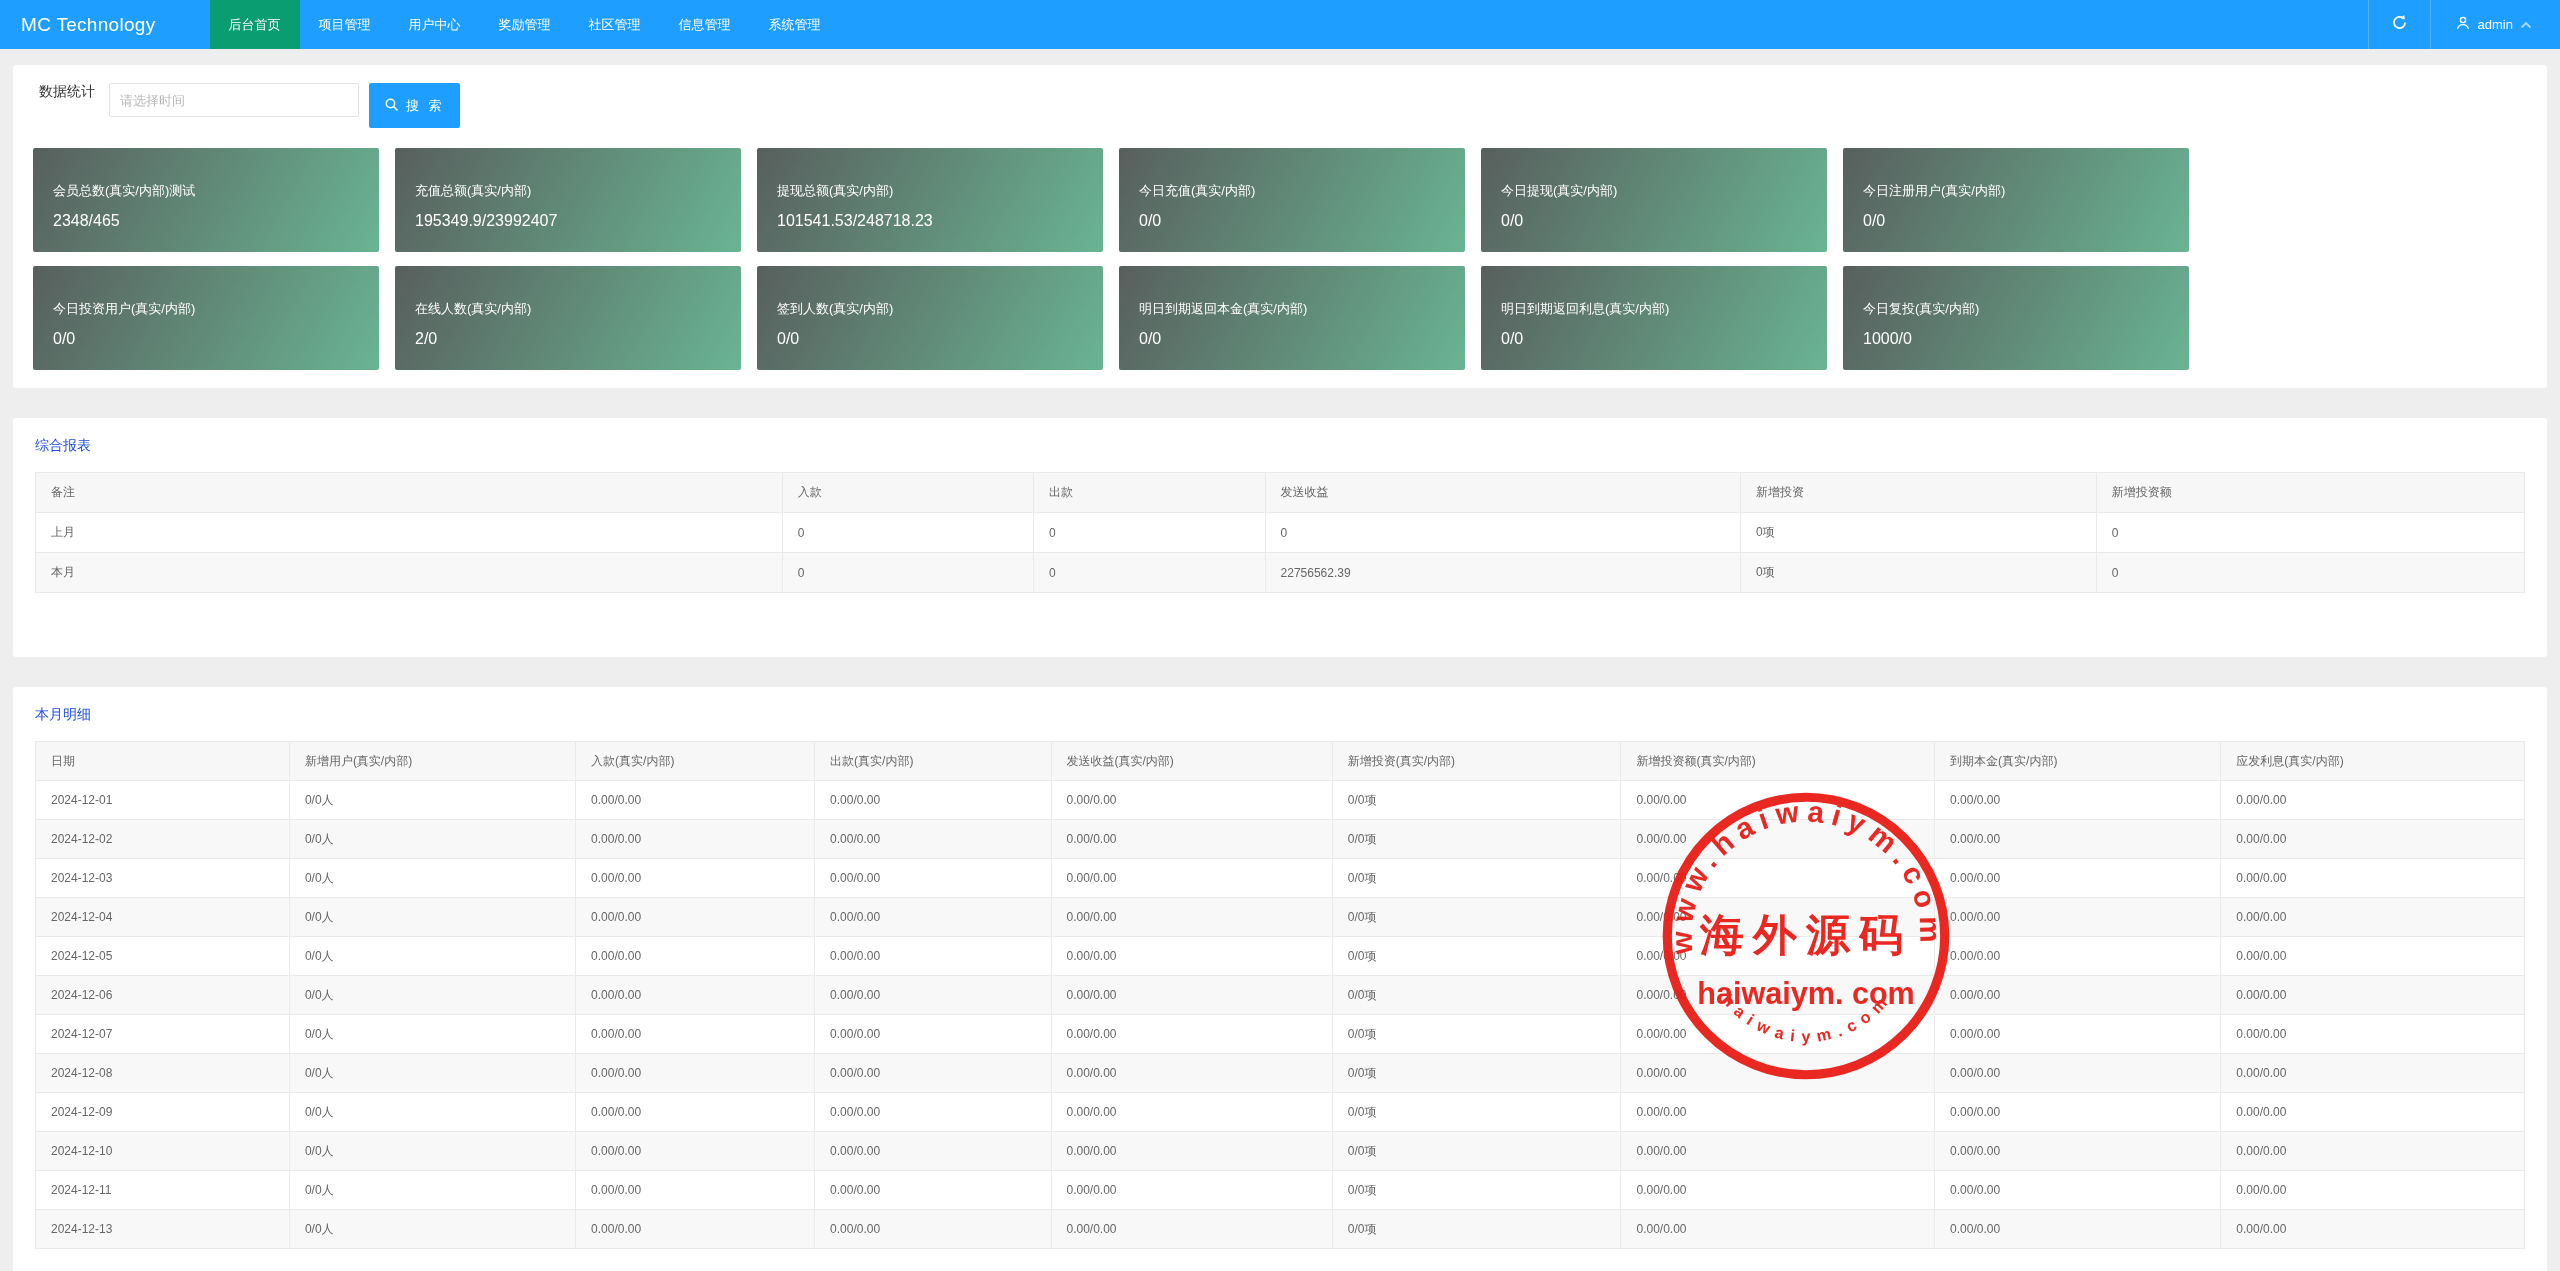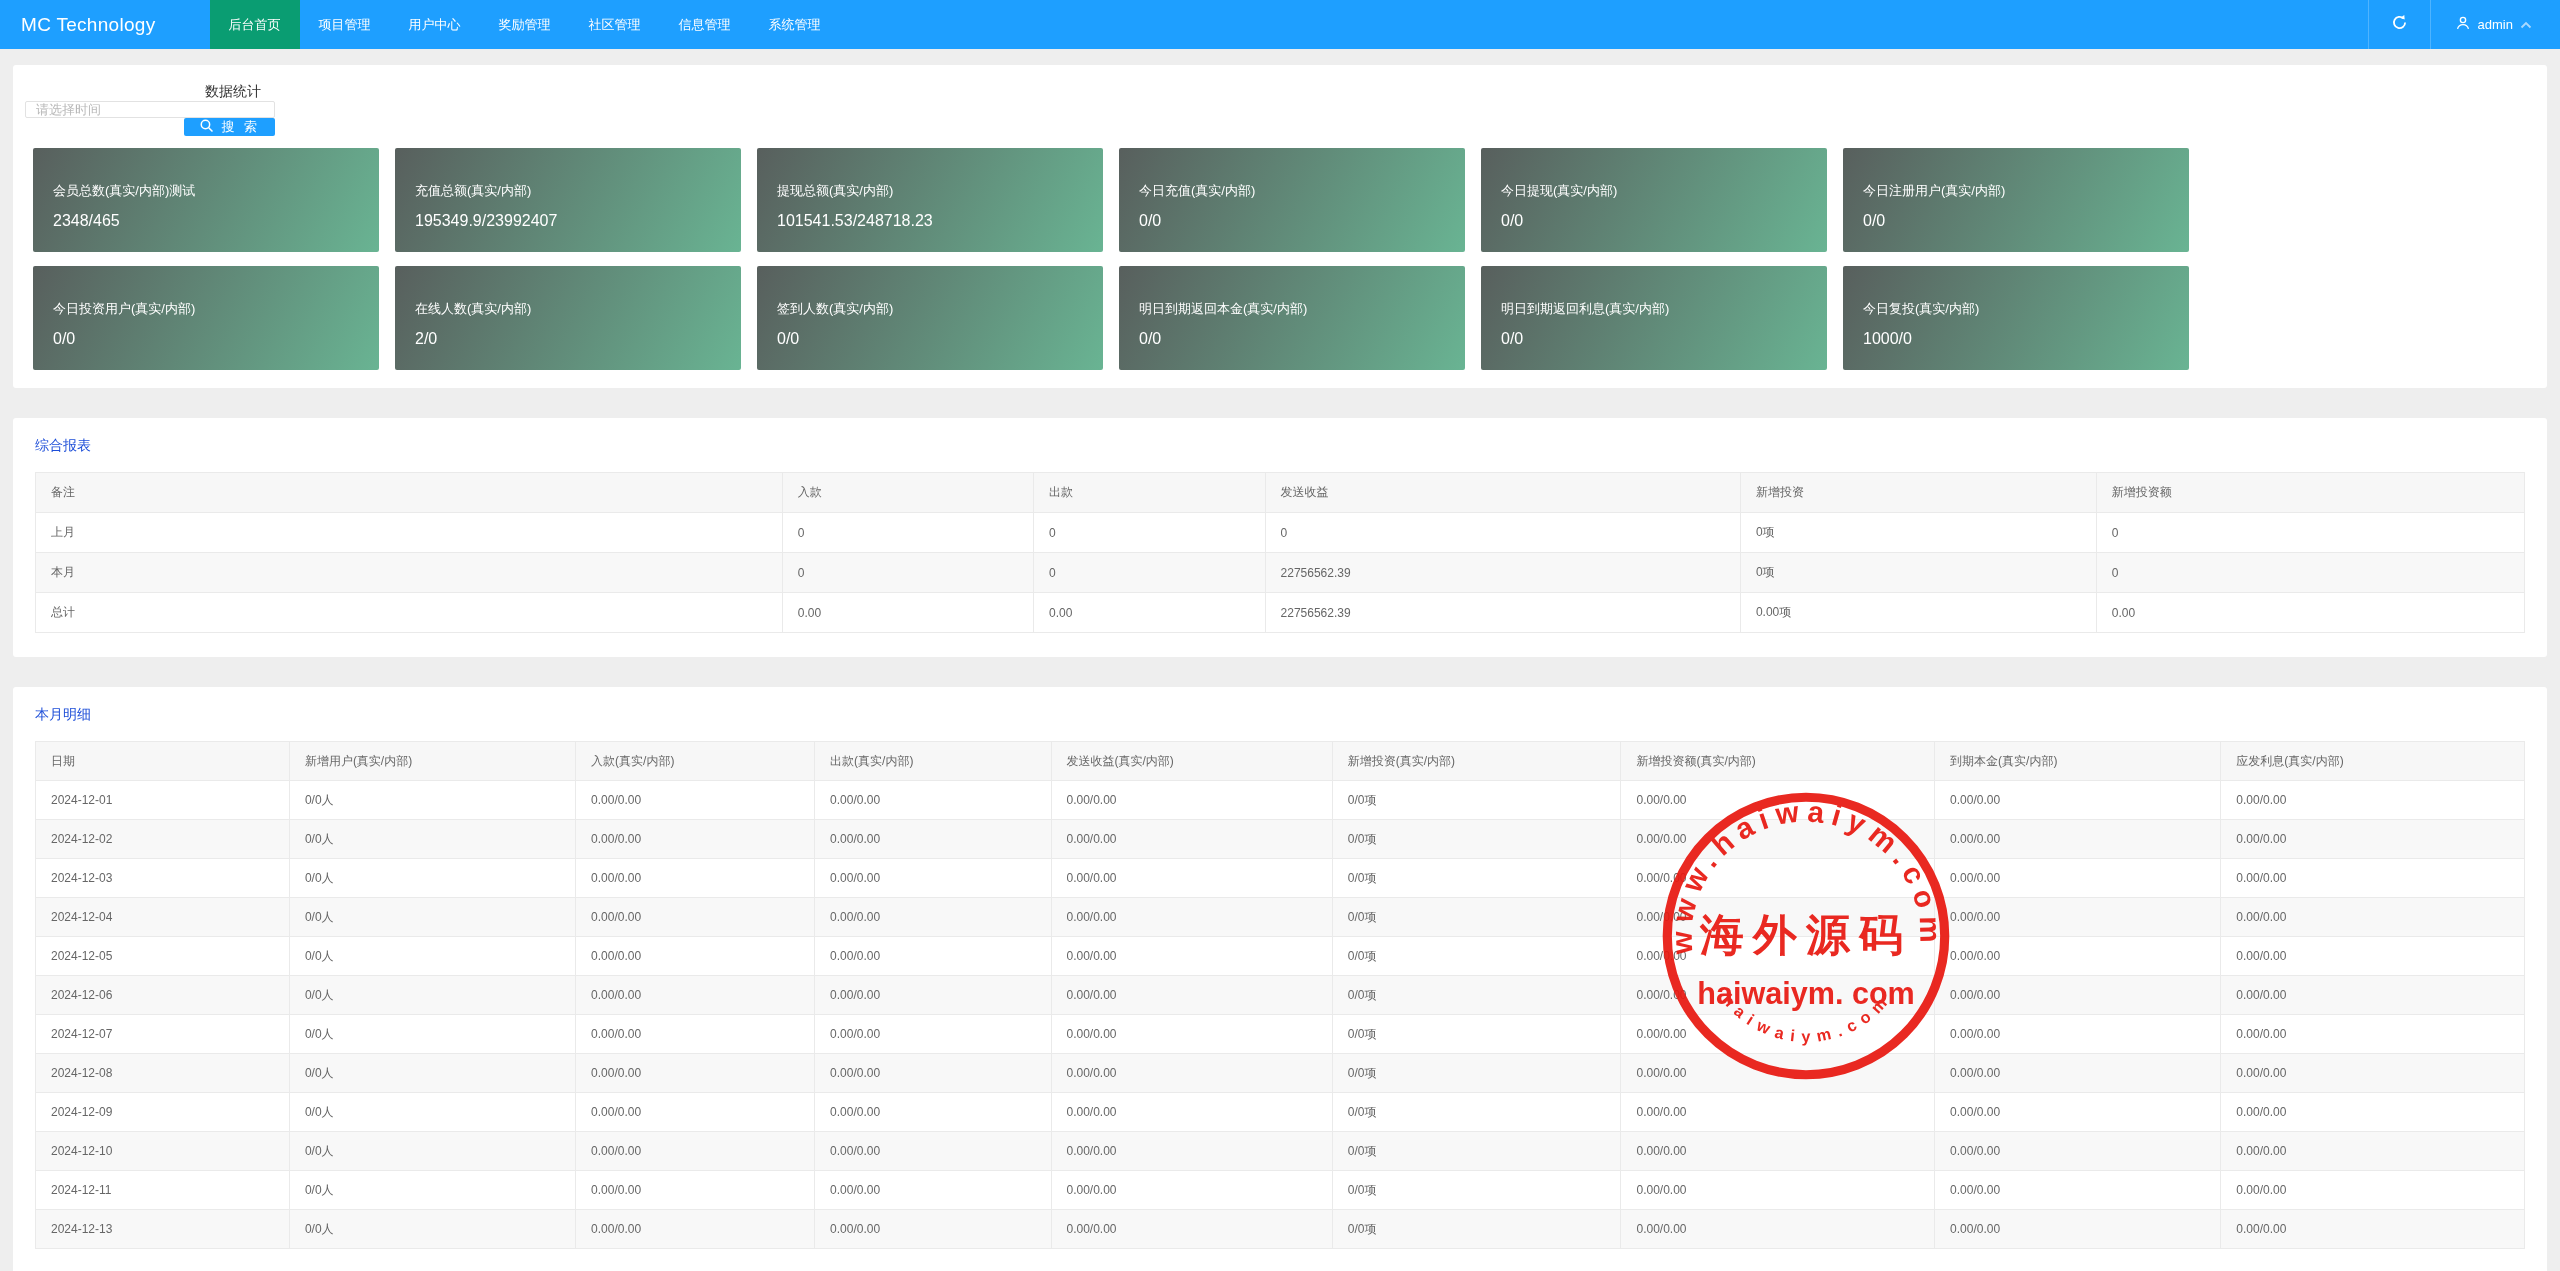--- a/index.html
+++ b/index.html
@@ -19,21 +19,21 @@
   .nav-refresh { width:62px; display:flex; align-items:center; justify-content:center;
     border-left:1px solid rgba(255,255,255,.22); cursor:pointer; }
   .nav-user { display:flex; align-items:center; gap:7px; padding:0 28px 0 24px;
     border-left:1px solid rgba(255,255,255,.22); font-size:13px; cursor:pointer; }
   
   .panel { position:absolute; left:13px; right:13px; background:#fff; border-radius:3px; }
   .panel1 { top:65px;  height:323px; }
   .panel2 { top:418px; height:239px; }
   .panel3 { top:687px; height:662px; }
   
-  .search-row { position:absolute; top:18px; left:12px; display:flex; align-items:flex-end; height:34px;flex-direction:column; }
+  .search-row { position:absolute; top:18px; left:12px; display:flex; align-items:flex-start; height:34px; }
   .search-label { font-size:14px; color:#333; padding:0 14px; }
   .date-input { width:250px; height:34px; border:1px solid #e2e2e2; border-radius:2px;
     padding:0 10px; font-size:13px; color:#7f1d1d; outline:none;
     font-family:"Liberation Sans","DejaVu Sans",sans-serif; }
   .date-input::placeholder { color:#b8b8b8; }
   .search-btn { margin-left:10px; height:45px; padding:0 15px; background:#1e9fff; color:#fff;
     border:none; border-radius:2px; font-size:13px; display:flex; align-items:center; gap:7px;
     cursor:pointer; font-family:"Liberation Sans","DejaVu Sans",sans-serif; letter-spacing:3px; }
   
   .cards-row { position:absolute; left:20px; display:flex; gap:16px; }
@@ -200,28 +200,20 @@
           <td>0</td>
         </tr>
         <tr>
           <td>本月</td>
           <td>0</td>
           <td>0</td>
           <td>22756562.39</td>
           <td>0项</td>
           <td>0</td>
         </tr>
-        <tr>
-          <td>总计</td>
-          <td>0.00</td>
-          <td>0.00</td>
-          <td>22756562.39</td>
-          <td>0.00项</td>
-          <td>0.00</td>
-        </tr>
       </tbody>
     </table>
 </div>
 
 <div class="panel panel3">
   <div class="section-title">本月明细</div>
   <table class="grid">
       <colgroup>
         <col style="width: 10.2%;">
         <col style="width: 11.5%;">

